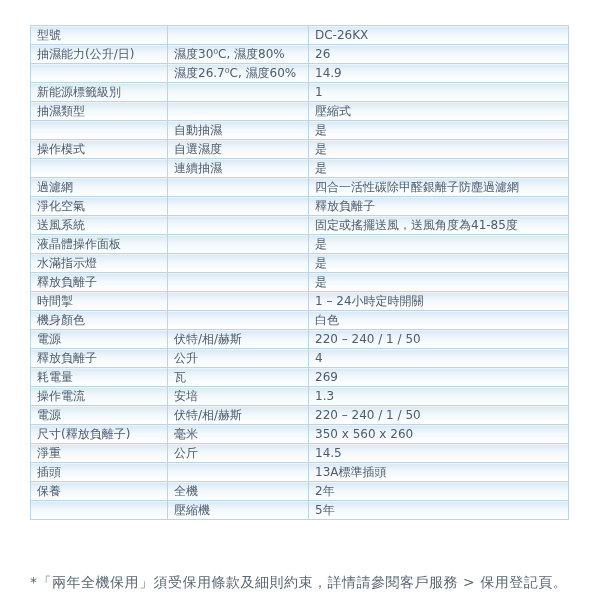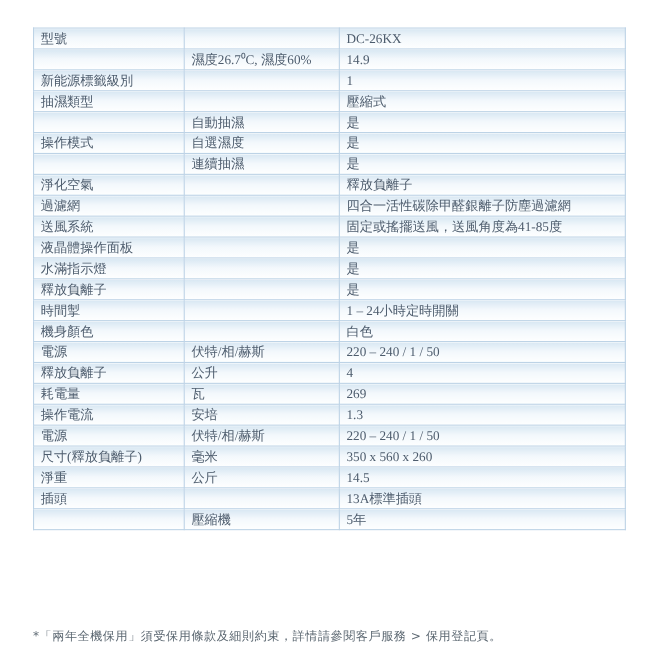--- a/index.html
+++ b/index.html
@@ -3,58 +3,63 @@
 <meta charset="utf-8">
 <style>
   html,body{margin:0;padding:0;}
   body{
     width:600px;height:600px;background:#ffffff;overflow:hidden;
     font-family:"DejaVu Sans","Liberation Sans",sans-serif;
     position:relative;
   }
   .spec-table{
     position:absolute;left:30px;top:25px;width:538px;
-    border-collapse:collapse;table-layout:fixed;font-family:Liberation Serif, serif;
+    border-collapse:collapse;table-layout:fixed;
   }
   .spec-table td{
     border:1px solid #bdd3e6;
     height:18px;
     padding:0 4px 0 6px;
     font-size:12px;
     line-height:18px;
     color:#4d5c6d;
     background:linear-gradient(to bottom,#d9e8f3 0%,#f3f8fc 45%,#feffff 100%);
     white-space:nowrap;
     overflow:hidden;
     vertical-align:middle;
   }
   .spec-table col.c1{width:137px;}
   .spec-table col.c2{width:141px;}
   .spec-table col.c3{width:260px;}
   .footnote{
     position:absolute;left:30px;top:560px;width:540px;
-    font-size:11px;color:#5a6670;letter-spacing:0.5px;
+    font-size:14px;color:#5a6670;letter-spacing:0.5px;
   }
 </style>
 </head>
 <body>
 
 <table class="spec-table">
   <colgroup>
     <col class="c1">
       <col class="c2">
       <col class="c3">
   </colgroup>
   <tbody>
   <tr>
     <td class="c1">型號</td>
     <td class="c2"></td>
     <td class="c3">DC-26KX</td>
   </tr>
 
+  <tr>
+    <td class="c1">抽濕能力(公升/日)</td>
+    <td class="c2">濕度30⁰C, 濕度80%</td>
+    <td class="c3">26</td>
+  </tr>
 
   <tr>
     <td class="c1"></td>
     <td class="c2">濕度26.7⁰C, 濕度60%</td>
     <td class="c3">14.9</td>
   </tr>
 
   <tr>
     <td class="c1">新能源標籤級別</td>
     <td class="c2"></td>
@@ -79,29 +84,29 @@
     <td class="c3">是</td>
   </tr>
 
   <tr>
     <td class="c1"></td>
     <td class="c2">連續抽濕</td>
     <td class="c3">是</td>
   </tr>
 
   <tr>
+    <td class="c1">過濾網</td>
+    <td class="c2"></td>
+    <td class="c3">四合一活性碳除甲醛銀離子防塵過濾網</td>
+  </tr>
+
+  <tr>
     <td class="c1">淨化空氣</td>
     <td class="c2"></td>
     <td class="c3">釋放負離子</td>
-  </tr>
-
-  <tr>
-    <td class="c1">過濾網</td>
-    <td class="c2"></td>
-    <td class="c3">四合一活性碳除甲醛銀離子防塵過濾網</td>
   </tr>
 
   <tr>
     <td class="c1">送風系統</td>
     <td class="c2"></td>
     <td class="c3">固定或搖擺送風，送風角度為41-85度</td>
   </tr>
 
   <tr>
     <td class="c1">液晶體操作面板</td>
@@ -175,20 +180,25 @@
     <td class="c2">公斤</td>
     <td class="c3">14.5</td>
   </tr>
 
   <tr>
     <td class="c1">插頭</td>
     <td class="c2"></td>
     <td class="c3">13A標準插頭</td>
   </tr>
 
+  <tr>
+    <td class="c1">保養</td>
+    <td class="c2">全機</td>
+    <td class="c3">2年</td>
+  </tr>
 
   <tr>
     <td class="c1"></td>
     <td class="c2">壓縮機</td>
     <td class="c3">5年</td>
   </tr>
 
 </tbody>
 </table>
 

